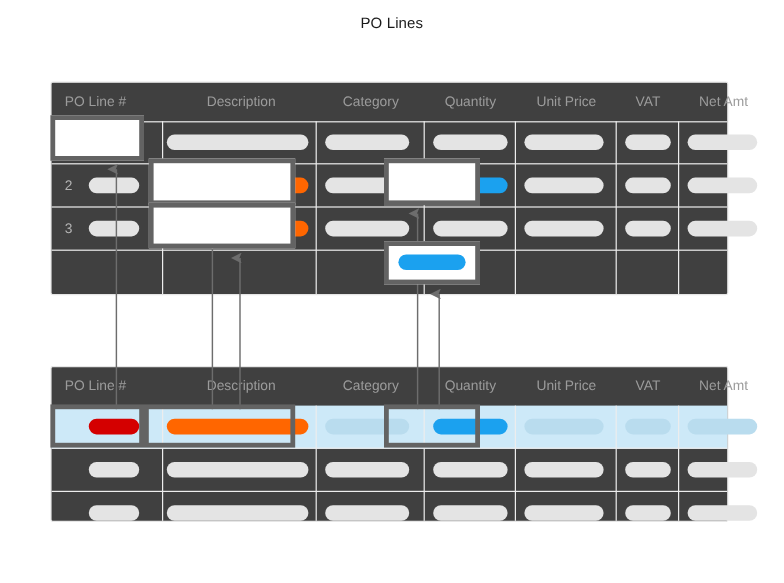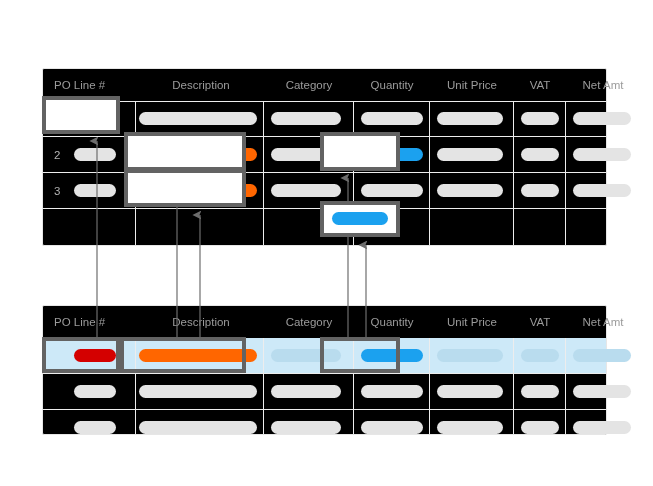--- a/index.html
+++ b/index.html
@@ -23,21 +23,21 @@
     letter-spacing:.1px;
   }
   #po-title{top:12px;}
   #inv-title{top:264px;}
 
   
   .tbl{
     position:absolute;
     left:42px;
     width:565px;
-    background:#000000;
+    background:#404040;
     box-sizing:border-box;
     border:1px solid #e6e6e6;
     border-radius:2px;
   }
   #po-table{top:68px;height:178px;}
   #inv-table{top:305px;height:130px;}
 
   .thead{
     position:relative;
     height:32px;
@@ -117,20 +117,21 @@
     position:absolute;left:0;top:0;width:653px;height:486px;
     z-index:4;
     pointer-events:none;
   }
 </style>
 </head>
 <body>
 
 <div id="stage">
 
+  <div class="section-title" id="po-title">PO Lines</div>
 
   <div class="tbl" id="po-table">
 
     <div class="thead">
       <div class="th left" style="left:11px;width:80px;">PO Line #</div>
       <div class="th" style="left:96px;width:124px;">Description</div>
       <div class="th" style="left:222px;width:88px;">Category</div>
       <div class="th" style="left:312px;width:74px;">Quantity</div>
       <div class="th" style="left:388px;width:82px;">Unit Price</div>
       <div class="th" style="left:472px;width:50px;">VAT</div>

